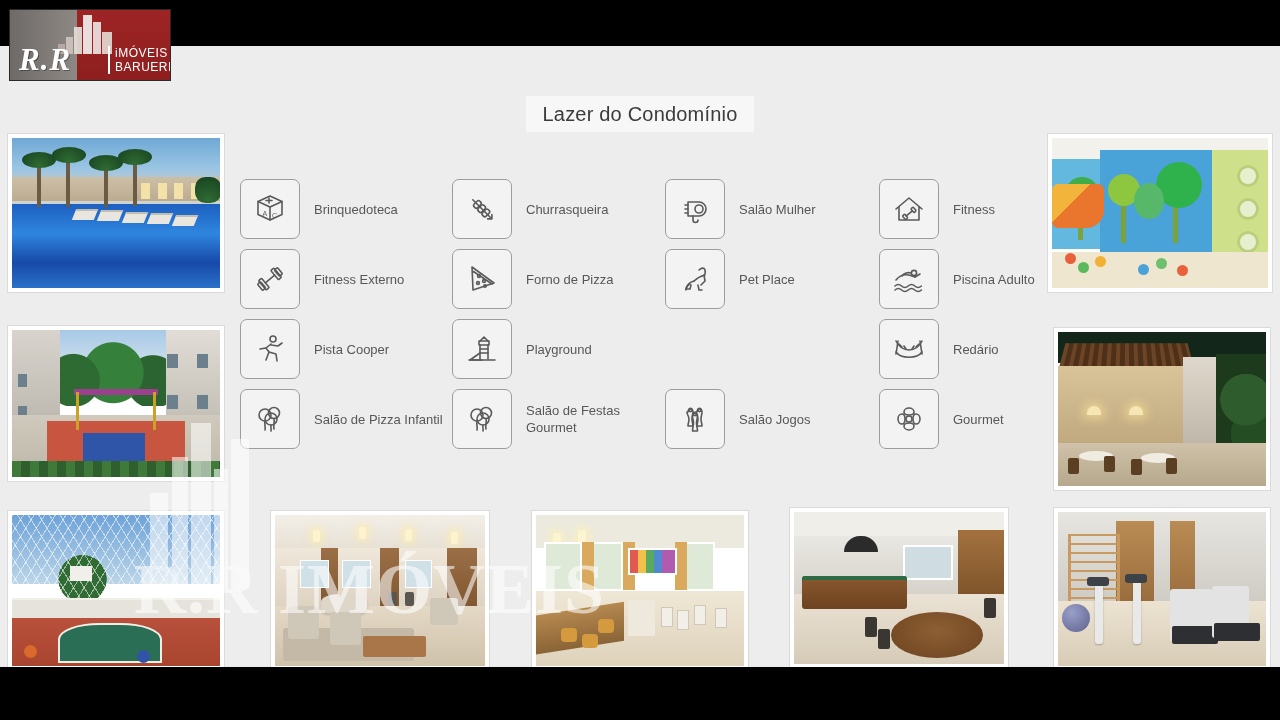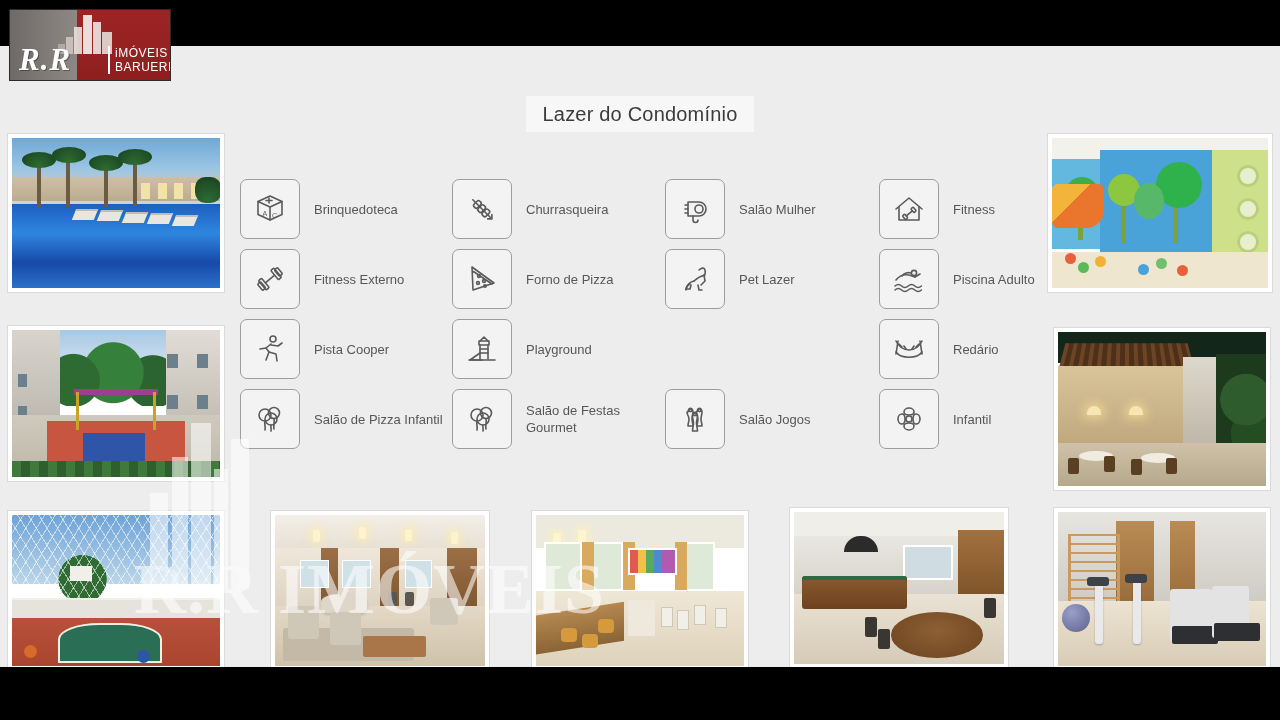--- a/index.html
+++ b/index.html
@@ -612,21 +612,21 @@
               <g fill="none" stroke="#5a5a5a" stroke-width="1.6" stroke-linecap="round" stroke-linejoin="round">
       <path d="M21 8c2-2 5-3 6 0 .6 2 0 4-1 5l1 6-4 4"></path>
                 <path d="M27 13c-4 1-8 3-11 6"></path>
       <path d="M16 19c-4 1-7 4-8 8"></path>
                 <path d="M8 27h4l1-4"></path>
                 <path d="M20 23l1 5h3"></path>
       <path d="M12 22c-2 1-4 3-4 6"></path>
               </g>
             </svg>
           </div>
-          <div class="ilabel">Pet Lazer</div>
+          <div class="ilabel">Pet Place</div>
         </div>
         <div class="cell" style="left: 425px; top: 210px;">
           <div class="ibox">
             <svg width="34" height="34" viewBox="0 0 34 34">
               <g fill="none" stroke="#5a5a5a" stroke-width="1.6" stroke-linecap="round" stroke-linejoin="round">
       <path d="M10 10c0-2 1.3-3 2.5-3S15 8 15 10c0 3-1 4-1 7s1 4 1 7h-5c0-3 1-4 1-7s-2-4-2-7z"></path>
       <path d="M19 10c0-2 1.3-3 2.5-3S24 8 24 10c0 3-1 4-1 7s1 4 1 7h-5c0-3 1-4 1-7s-2-4-2-7z"></path>
       <path d="M14.5 14c0-2 1.3-3 2.5-3s2.5 1 2.5 3c0 3-1 4-1 7s1 5 1 8h-5c0-3 1-5 1-8s-1-4-1-7z"></path>
       <circle cx="12.5" cy="8" r="1.6"></circle>
                 <circle cx="21.5" cy="8" r="1.6"></circle>
@@ -686,21 +686,21 @@
             <svg width="34" height="34" viewBox="0 0 34 34">
               <g fill="none" stroke="#5a5a5a" stroke-width="1.6" stroke-linecap="round" stroke-linejoin="round">
       <path d="M17 6c3 0 5 2 5 4s-2 3-5 3-5-1-5-3 2-4 5-4z"></path>
       <path d="M17 28c3 0 5-2 5-4s-2-3-5-3-5 1-5 3 2 4 5 4z"></path>
       <path d="M6 17c0-3 2-5 4-5s3 2 3 5-1 5-3 5-4-2-4-5z"></path>
       <path d="M28 17c0-3-2-5-4-5s-3 2-3 5 1 5 3 5 4-2 4-5z"></path>
       <circle cx="17" cy="17" r="3"></circle>
               </g>
             </svg>
           </div>
-          <div class="ilabel">Infantil</div>
+          <div class="ilabel">Gourmet</div>
         </div>
       </div>
   </div>
 
   <div class="logo">
     <div class="logo-sky"></div>
     <div class="logo-bldg">
       <i class="b1"></i>
         <i class="b2"></i>
         <i class="b3"></i>

